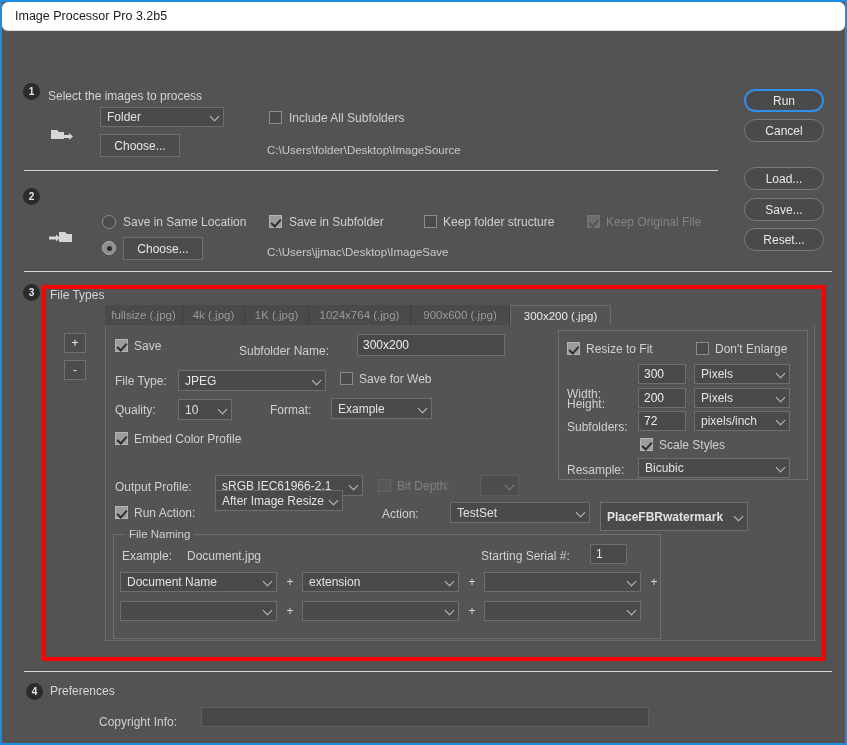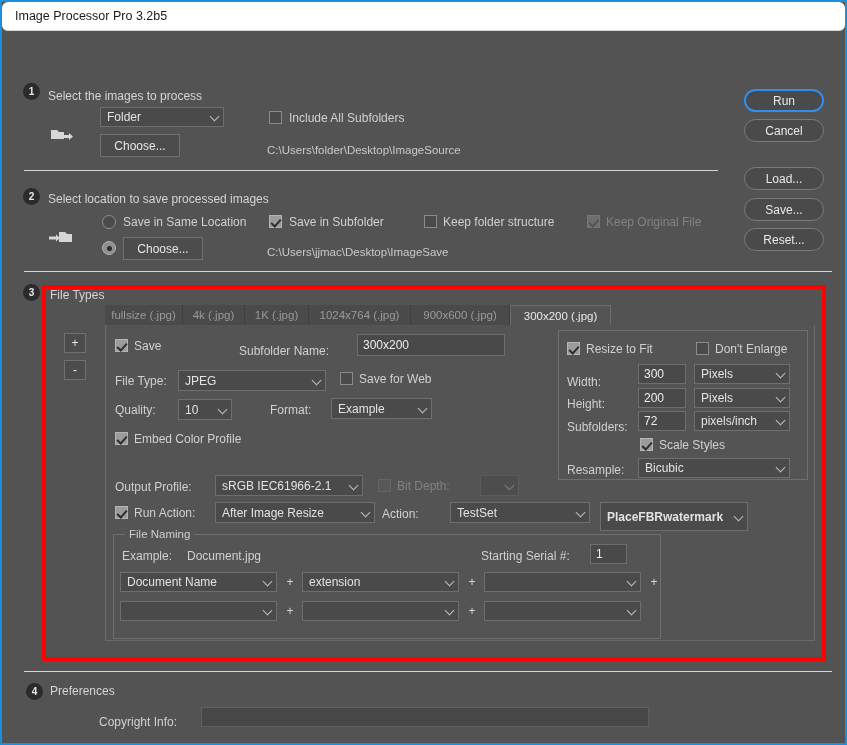--- a/index.html
+++ b/index.html
@@ -270,21 +270,20 @@
     </div>
 
     <div class="cbx" style="left:267px; top:80px;"></div>
     <div class="label" style="left:287px; top:80px;">Include All Subfolders</div>
 
     <div class="pathtext" style="left:265px; top:113px;">C:\Users\folder\Desktop\ImageSource</div>
 
     <div class="hr" style="left:22px; top:139px; width:694px;"></div>
 
     <div class="step-num" style="left:21px; top:157px;">2</div>
-    <div class="sec-title" style="left:46px; top:161px;">Select location to save processed images</div>
 
     <svg class="folder-icon" style="left:47px; top:198px;" width="26" height="18" viewBox="0 0 26 18">
       <path d="M10 3 h6 l2 2 h5 v8 h-13 z" fill="#d6d6d6"></path>
       <path d="M0 7.5 h7 v-2 l4 3.5 -4 3.5 v-2 h-7 z" fill="#d6d6d6"></path>
     </svg>
 
     <div class="rad" style="left:100px; top:184px;"></div>
     <div class="label" style="left:121px; top:184px;">Save in Same Location</div>
 
     <div class="cbx checked" style="left:267px; top:184px;"></div>
@@ -378,42 +377,42 @@
     </div>
     <div class="cbx disabled" style="left:376px; top:448px; background:#585858; border-color:#656565;"></div>
     <div class="label dim" style="left:395px; top:448px;">Bit Depth:</div>
     <div class="sel dim" style="left:478px; top:444px; width:39px; height:21px;">
       <span></span>
       <i class="chev"></i>
     </div>
 
     <div class="cbx checked" style="left:113px; top:475px;"></div>
     <div class="label" style="left:132px; top:475px;">Run Action:</div>
-    <div class="sel" style="left:213px; top:471px; width:160px; height:21px;">
+    <div class="sel" style="left:213px; top:459px; width:128px; height:21px;">
       <span>After Image Resize</span>
       <i class="chev"></i>
     </div>
     <div class="label" style="left:380px; top:476px;">Action:</div>
     <div class="sel" style="left:448px; top:471px; width:140px; height:21px;">
       <span>TestSet</span>
       <i class="chev"></i>
     </div>
     <div class="sel" style="left:598px; top:471px; width:148px; height:29px;font-weight:bold;">
       <span>PlaceFBRwatermark</span>
       <i class="chev"></i>
     </div>
 
     <div class="grpbox" style="left:556px; top:299px; width:250px; height:150px;"></div>
 
     <div class="cbx checked" style="left:565px; top:311px;"></div>
     <div class="label" style="left:584px; top:311px;">Resize to Fit</div>
     <div class="cbx" style="left:694px; top:311px;"></div>
     <div class="label" style="left:713px; top:311px;">Don't Enlarge</div>
 
-    <div class="label" style="left:565px; top:344px;">Width:</div>
+    <div class="label" style="left:565px; top:356px;">Width:</div>
     <div class="inp" style="left:636px; top:333px; width:48px; height:20px;">
       <span>300</span>
     </div>
     <div class="sel" style="left:692px; top:333px; width:96px; height:20px;">
       <span>Pixels</span>
       <i class="chev"></i>
     </div>
 
     <div class="label" style="left:565px; top:366px;">Height:</div>
     <div class="inp" style="left:636px; top:357px; width:48px; height:20px;">

